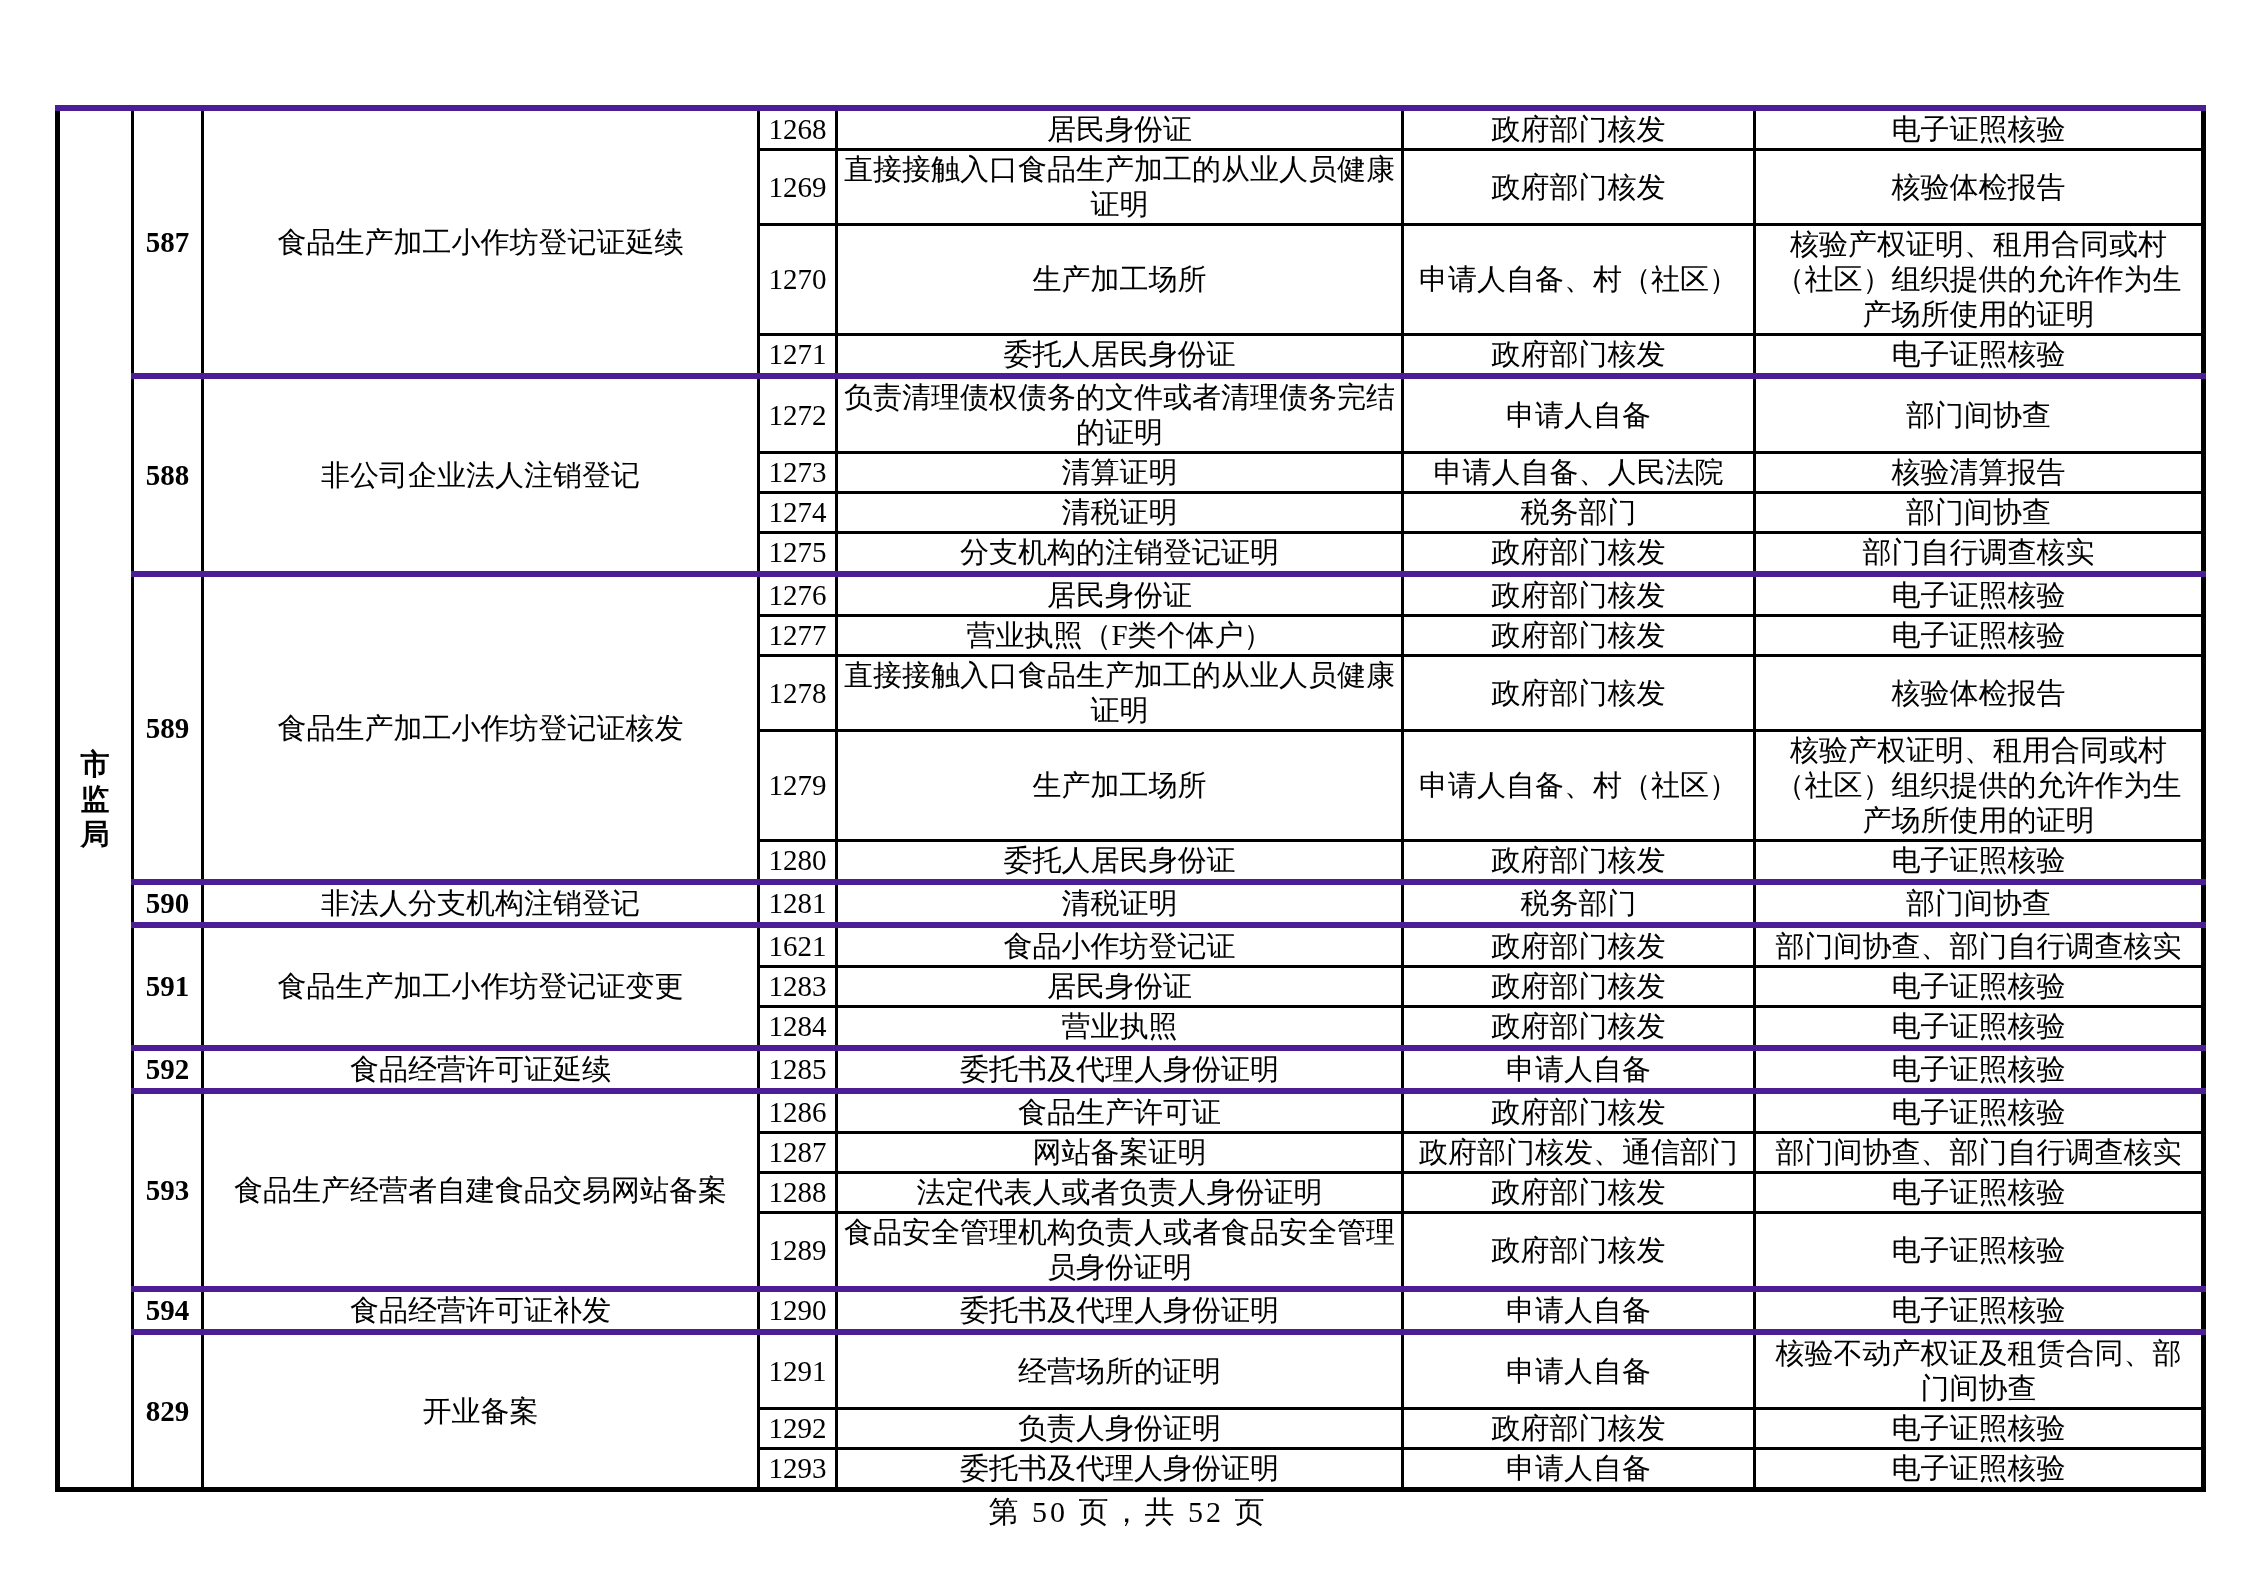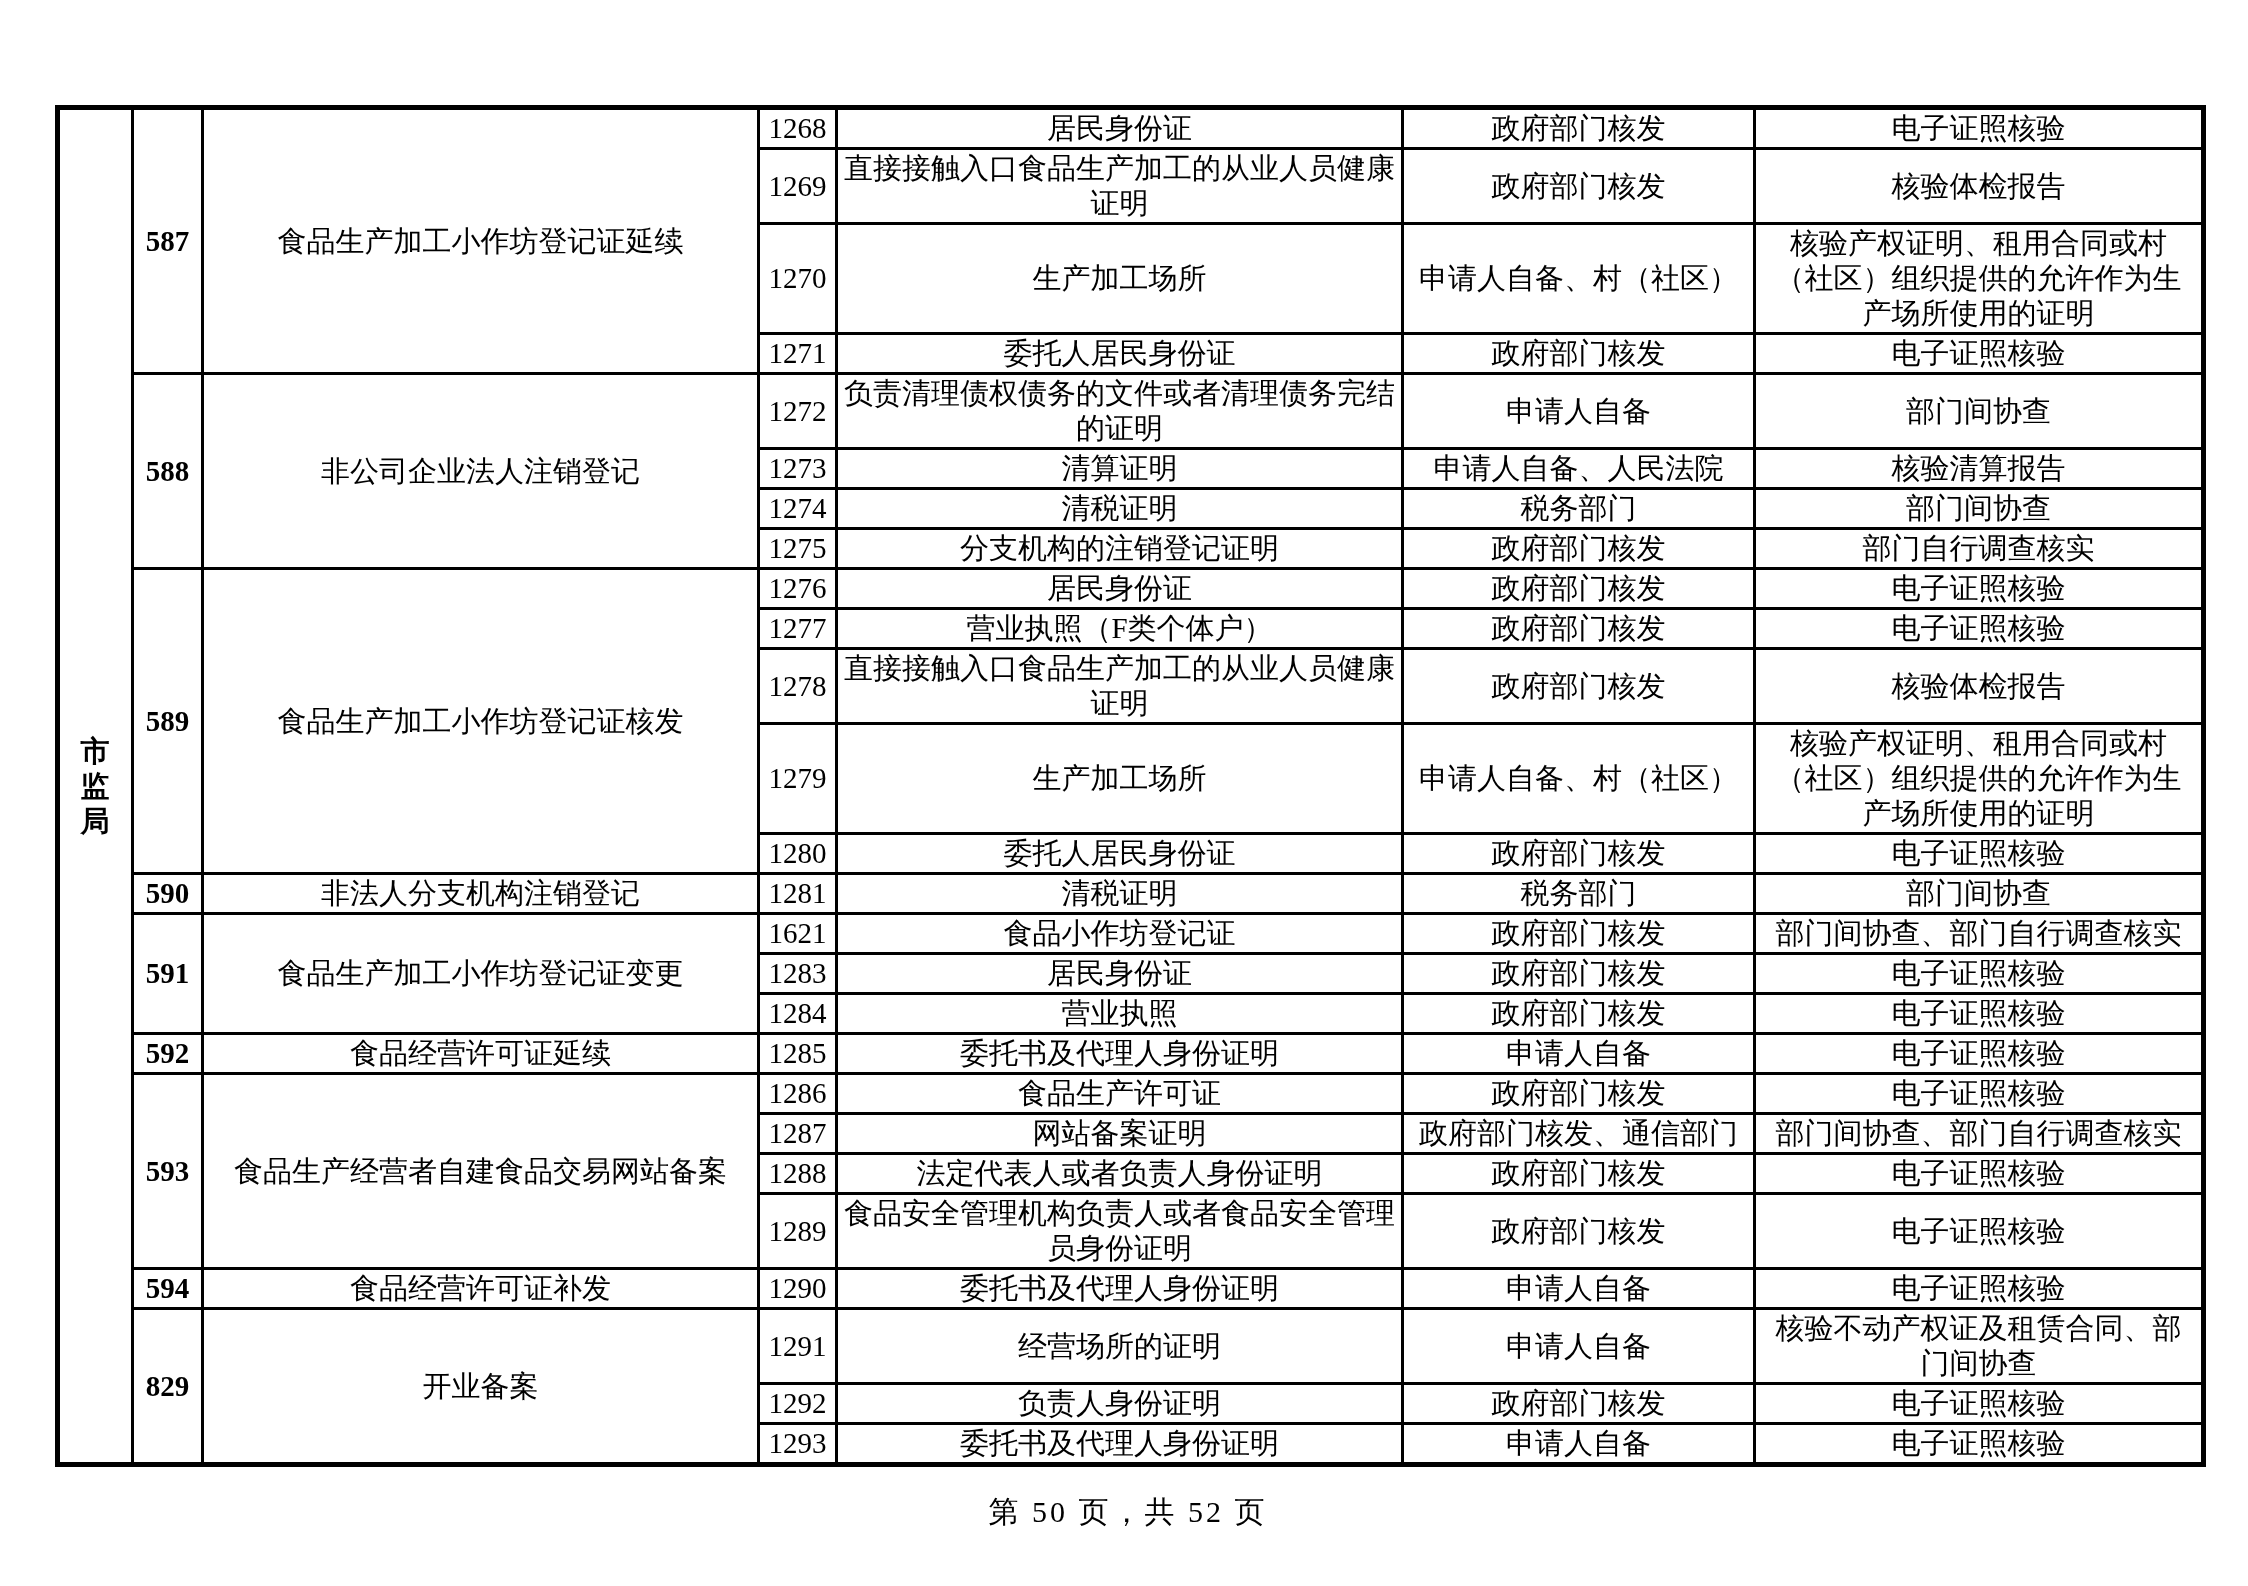--- a/index.html
+++ b/index.html
@@ -18,21 +18,21 @@
     border:5px solid #000;
   }
   table.approval td {
     border:3px solid #000;
     font-size:29px; line-height:35px;
     text-align:center; vertical-align:middle;
     padding:1px 6px;
     overflow:hidden;
     word-break:break-all;
   }
-  tr.group-start td { border-top:2px solid #4c1d95; }
+  tr.group-start td { border-top:6px solid #4c1d95; }
   td.c-dept {
     font-weight:bold; font-size:32px; line-height:46px;
     padding:0 4px; letter-spacing:1px;
   }
   td.c-seq  { font-weight:bold; font-size:31px; padding:0 2px; }
   td.c-item { font-weight:normal; font-size:31px; padding:0 22px; }
   td.c-no   { font-size:29px; padding:0 2px; font-family:"Liberation Serif","DejaVu Serif",serif; }
   td.c-mat  { padding:1px 6px; }
   td.c-src  { padding:1px 5px; }
   td.c-ver  { padding:1px 5px;margin-top:44px; }

